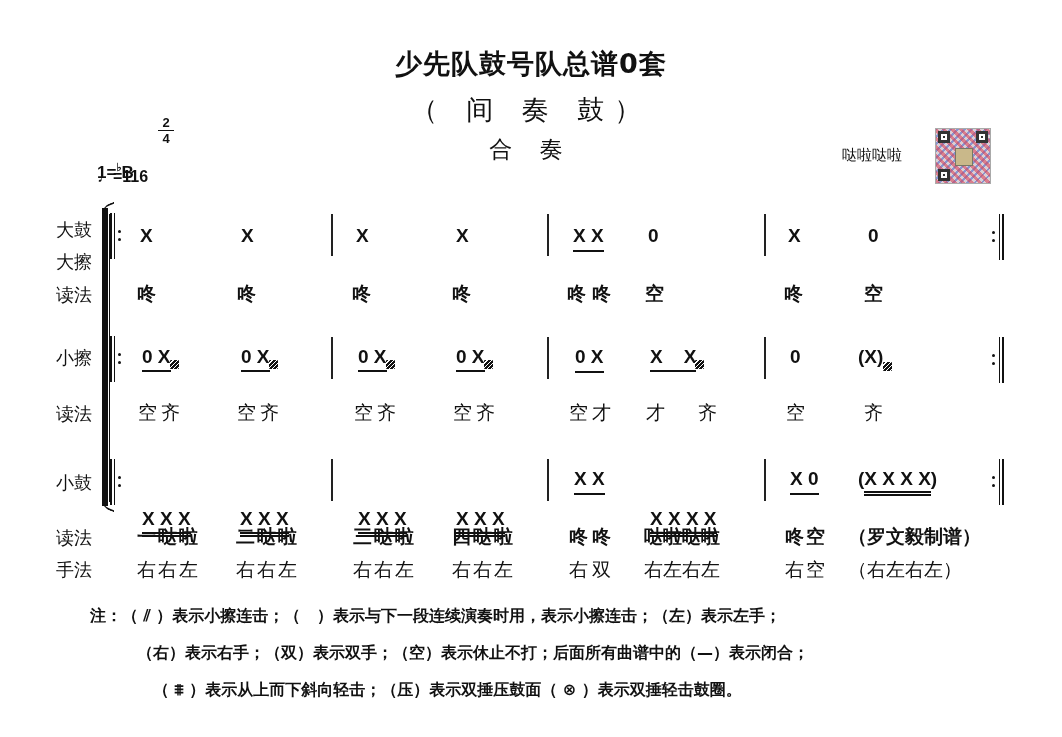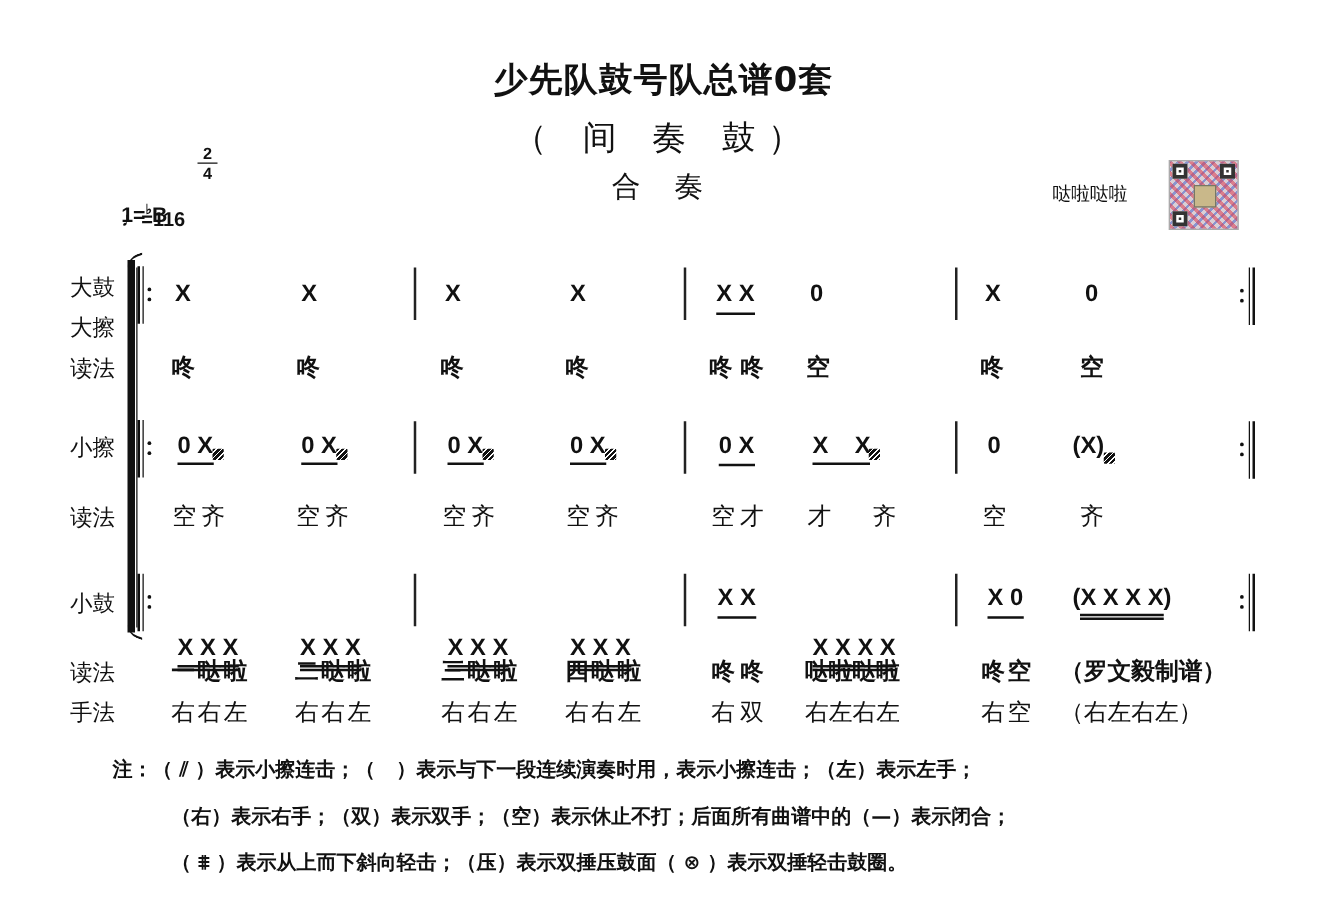--- a/index.html
+++ b/index.html
@@ -217,16 +217,16 @@
 <div class="abs lyr" style="left:353px;top:557px;letter-spacing:2px">右右左</div>
 <div class="abs lyr" style="left:452px;top:557px;letter-spacing:2px">右右左</div>
 <div class="abs lyr" style="left:569px;top:557px;letter-spacing:4px">右双</div>
 <div class="abs lyr" style="left:644px;top:557px">右左右左</div>
 <div class="abs lyr" style="left:785px;top:557px;letter-spacing:2px">右空</div>
 <div class="abs lyr" style="left:848px;top:557px">（右左右左）</div>
 
 
 <div class="abs notes" style="top:597px">注：（ ⫽ ）表示小擦连击；（   ）表示与下一段连续演奏时用，表示小擦连击；（左）表示左手；</div>
 <div class="abs notes" style="top:634px;left:137px">（右）表示右手；（双）表示双手；（空）表示休止不打；后面所有曲谱中的（—）表示闭合；</div>
-<div class="abs notes" style="top:671px;left:137px">（ ⩨ ）表示从上而下斜向轻击；（压）表示双捶压鼓面（ ⊗ ）表示双捶轻击鼓圈。</div>
+<div class="abs notes" style="top:671px;left:153px">（ ⩨ ）表示从上而下斜向轻击；（压）表示双捶压鼓面（ ⊗ ）表示双捶轻击鼓圈。</div>
 
 
 
 
 </body></html>

